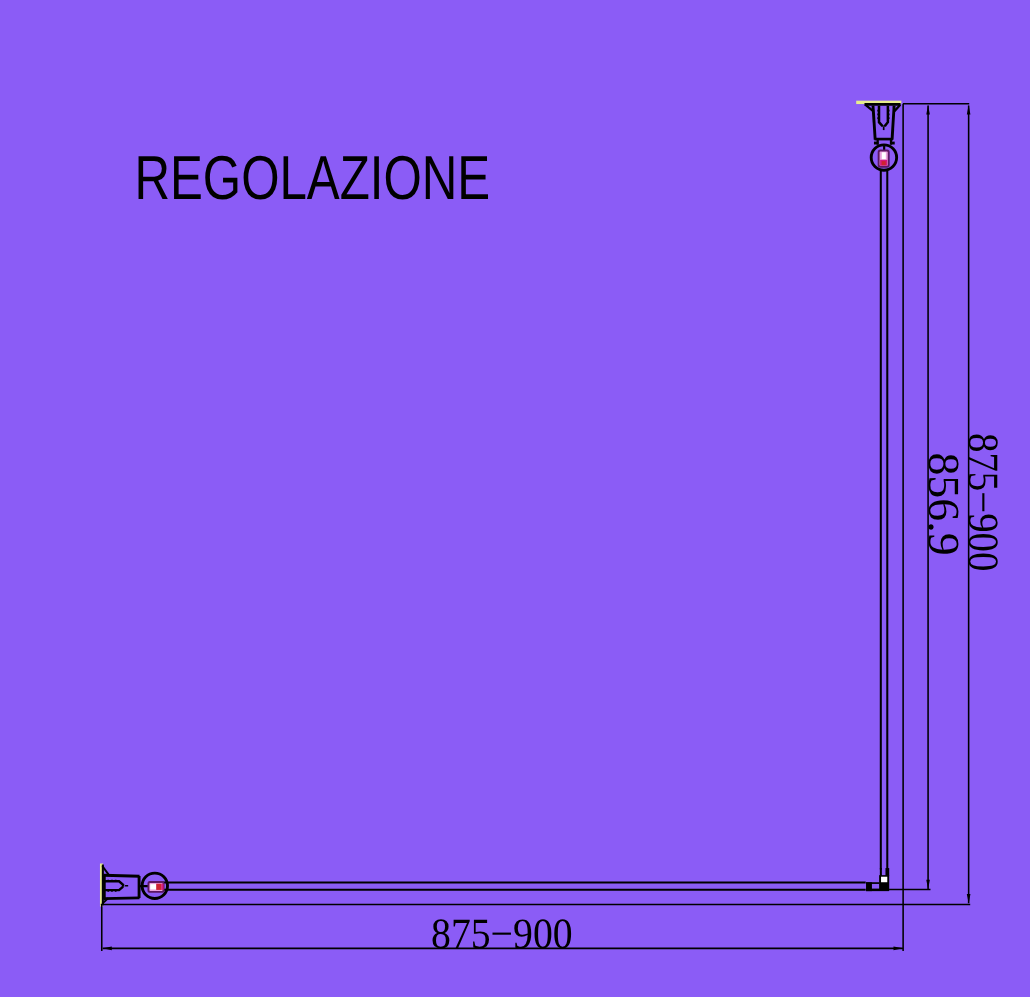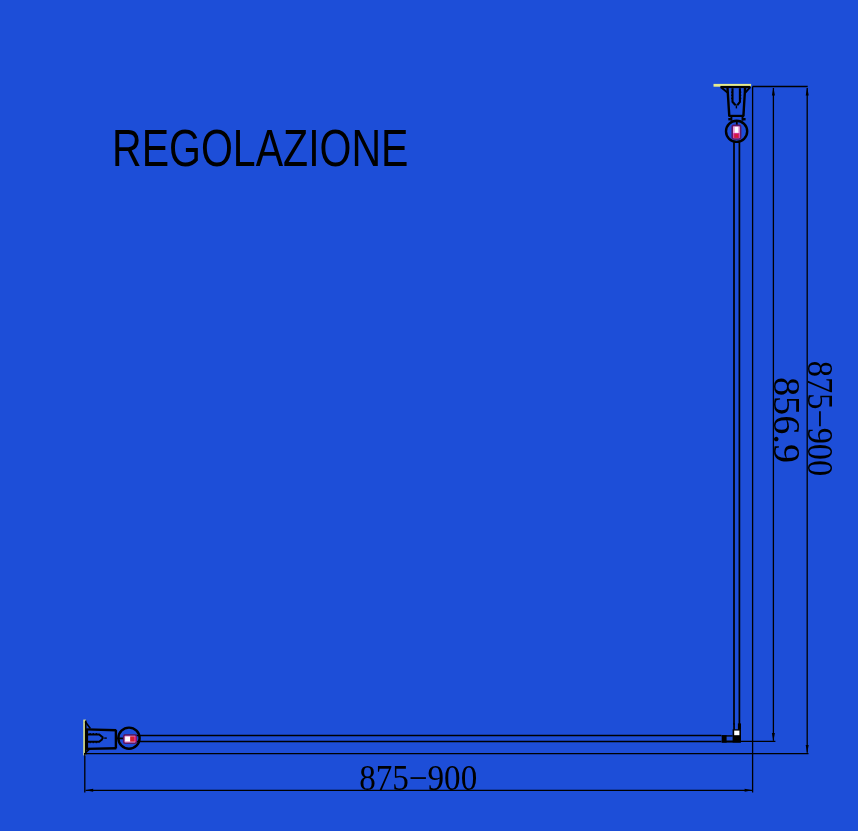--- a/index.html
+++ b/index.html
@@ -1,16 +1,16 @@
 <!DOCTYPE html>
 <html><head>
 <meta charset="utf-8">
 <style>
   html,body{margin:0;padding:0;background:#ffffff;}
-  #page{position:relative;width:858px;height:831px;background:#1d4ed8;overflow:hidden;}
+  #page{position:relative;width:858px;height:831px;background:#8b5cf6;overflow:hidden;}
   svg{display:block;}
   text{font-family:"Liberation Serif",serif;fill:#000;}
 </style>
 </head>
 <body>
 <div id="page">
 <svg width="858" height="831" viewBox="0 0 858 831" xmlns="http://www.w3.org/2000/svg">
 
 <text x="112" y="165.5" style="font-family:&quot;Liberation Sans&quot;,sans-serif;" font-size="51.7" fill="#1c1c1c" textLength="296.5" lengthAdjust="spacingAndGlyphs">REGOLAZIONE</text>
 

